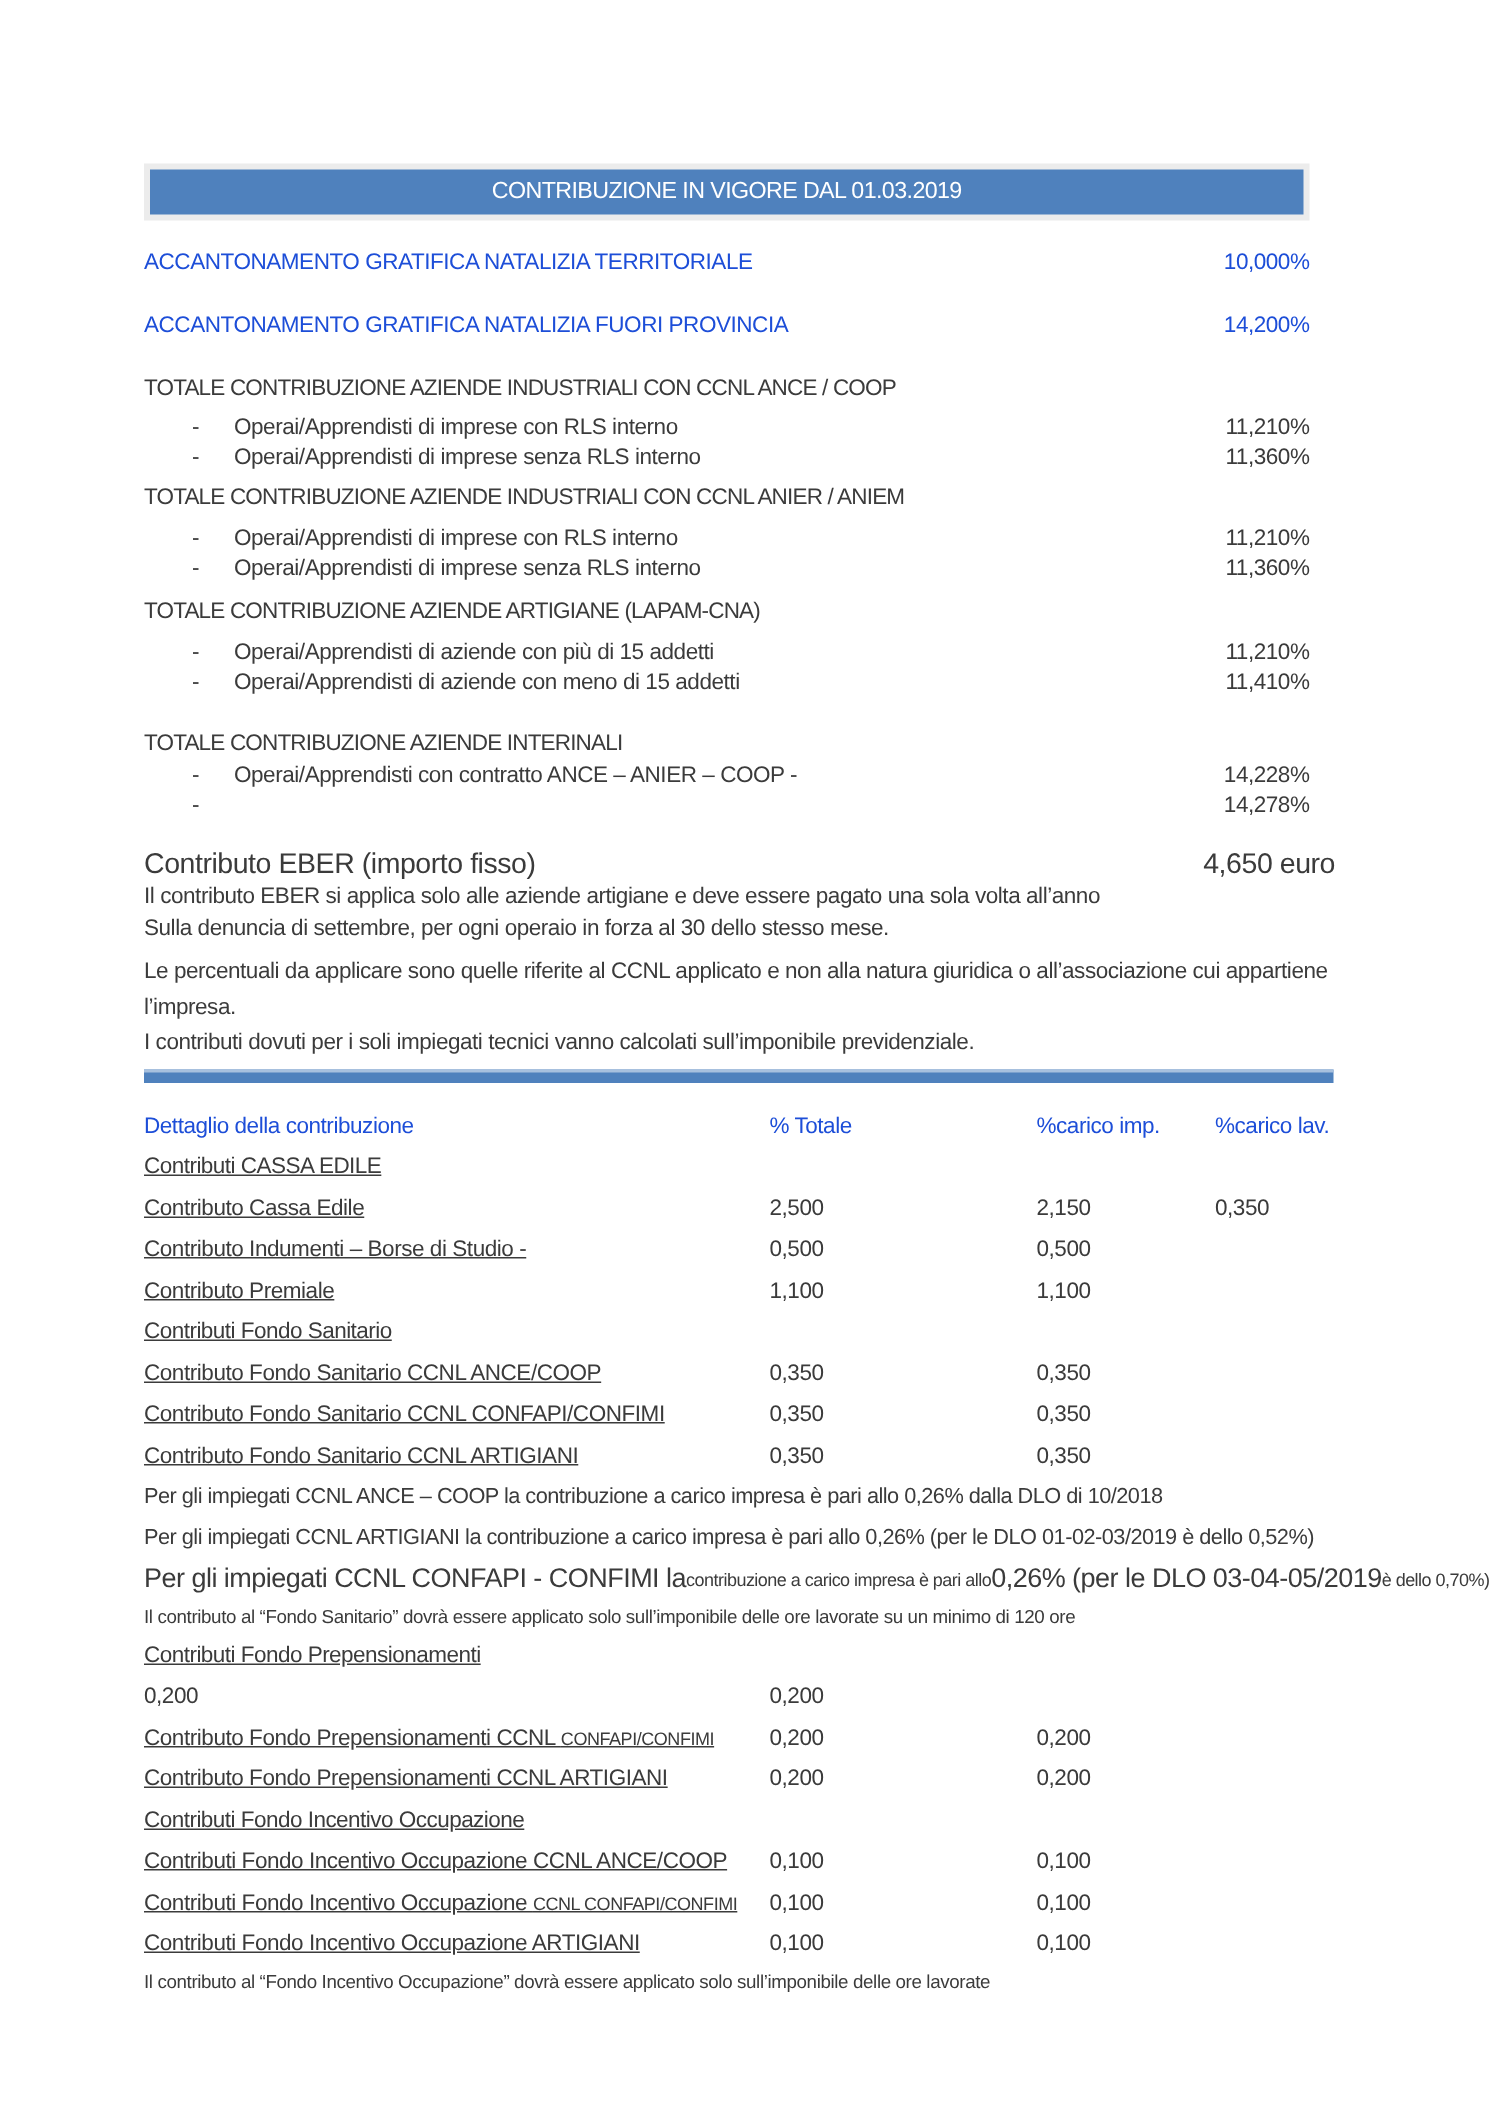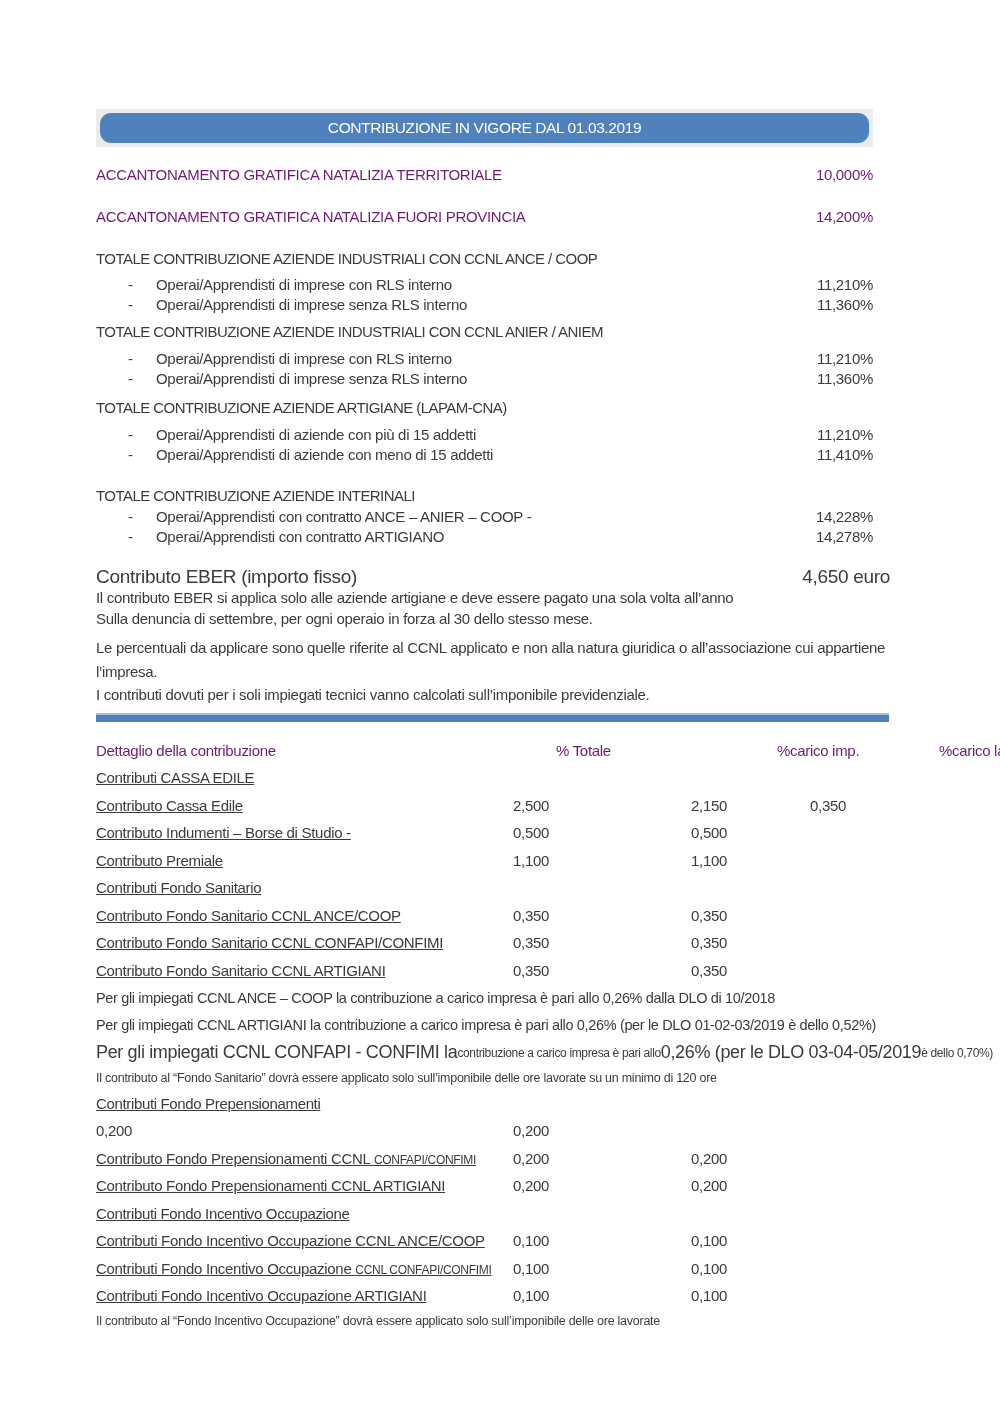--- a/index.html
+++ b/index.html
@@ -5,25 +5,25 @@
   html,body{margin:0;padding:0;background:#ffffff;}
   .page{
     position:relative;width:1000px;height:1415px;background:#ffffff;overflow:hidden;
     font-family:"Liberation Sans","DejaVu Sans",sans-serif;color:#3b3b3b;
     letter-spacing:-0.3px;
   }
   .content{position:absolute;left:96px;top:0;width:794px;}
 
   
   .hdr-frame{margin-top:109px;width:769px;background:#ececec;padding:4px;box-sizing:content-box;}
-  .hdr-bar{background:#4f81bd;height:30px;display:flex;align-items:center;justify-content:center;border-radius:11px;}
+  .hdr-bar{background:#4f81bd;height:30px;display:flex;align-items:center;justify-content:center;}
   .hdr-bar span{color:#ffffff;font-size:15.5px;letter-spacing:-0.4px;}
 
   .vrow{display:flex;justify-content:space-between;width:777px;line-height:20px;font-size:15px;}
-  .blue{color:#701a75;gap:43px;}
+  .blue{color:#1d4ed8;}
   .caps-title{font-size:15px;letter-spacing:-0.55px;line-height:20px;color:#3b3b3b;}
 
   .item{display:flex;line-height:20px;font-size:15px;width:777px;}
   .item .dash{margin-left:32px;width:28px;}
   .item .val{margin-left:auto;}
 
   .g1t{margin-top:22px;} .g1i{margin-top:6px;}
   .g2t{margin-top:7px;}  .g2i{margin-top:7px;}
   .g3t{margin-top:9px;}  .g3i{margin-top:7px;}
   .g4t{margin-top:21px;} .g4i{margin-top:1px;}
@@ -104,21 +104,20 @@
     </div>
 
     <div class="caps-title g4t">TOTALE CONTRIBUZIONE AZIENDE INTERINALI</div>
     <div class="item g4i">
       <span class="dash">-</span>
       <span>Operai/Apprendisti con contratto ANCE – ANIER – COOP -</span>
       <span class="val">14,228%</span>
     </div>
     <div class="item">
       <span class="dash">-</span>
-      <span>Operai/Apprendisti con contratto ARTIGIANO</span>
       <span class="val">14,278%</span>
     </div>
 
     <div class="eber-row">
       <span>Contributo EBER (importo fisso)</span>
       <span>4,650 euro</span>
     </div>
     <div class="eber-line">Il contributo EBER si applica solo alle aziende artigiane e deve essere pagato una sola volta all’anno</div>
     <div class="eber-line">Sulla denuncia di settembre, per ogni operaio in forza al 30 dello stesso mese.</div>
 

